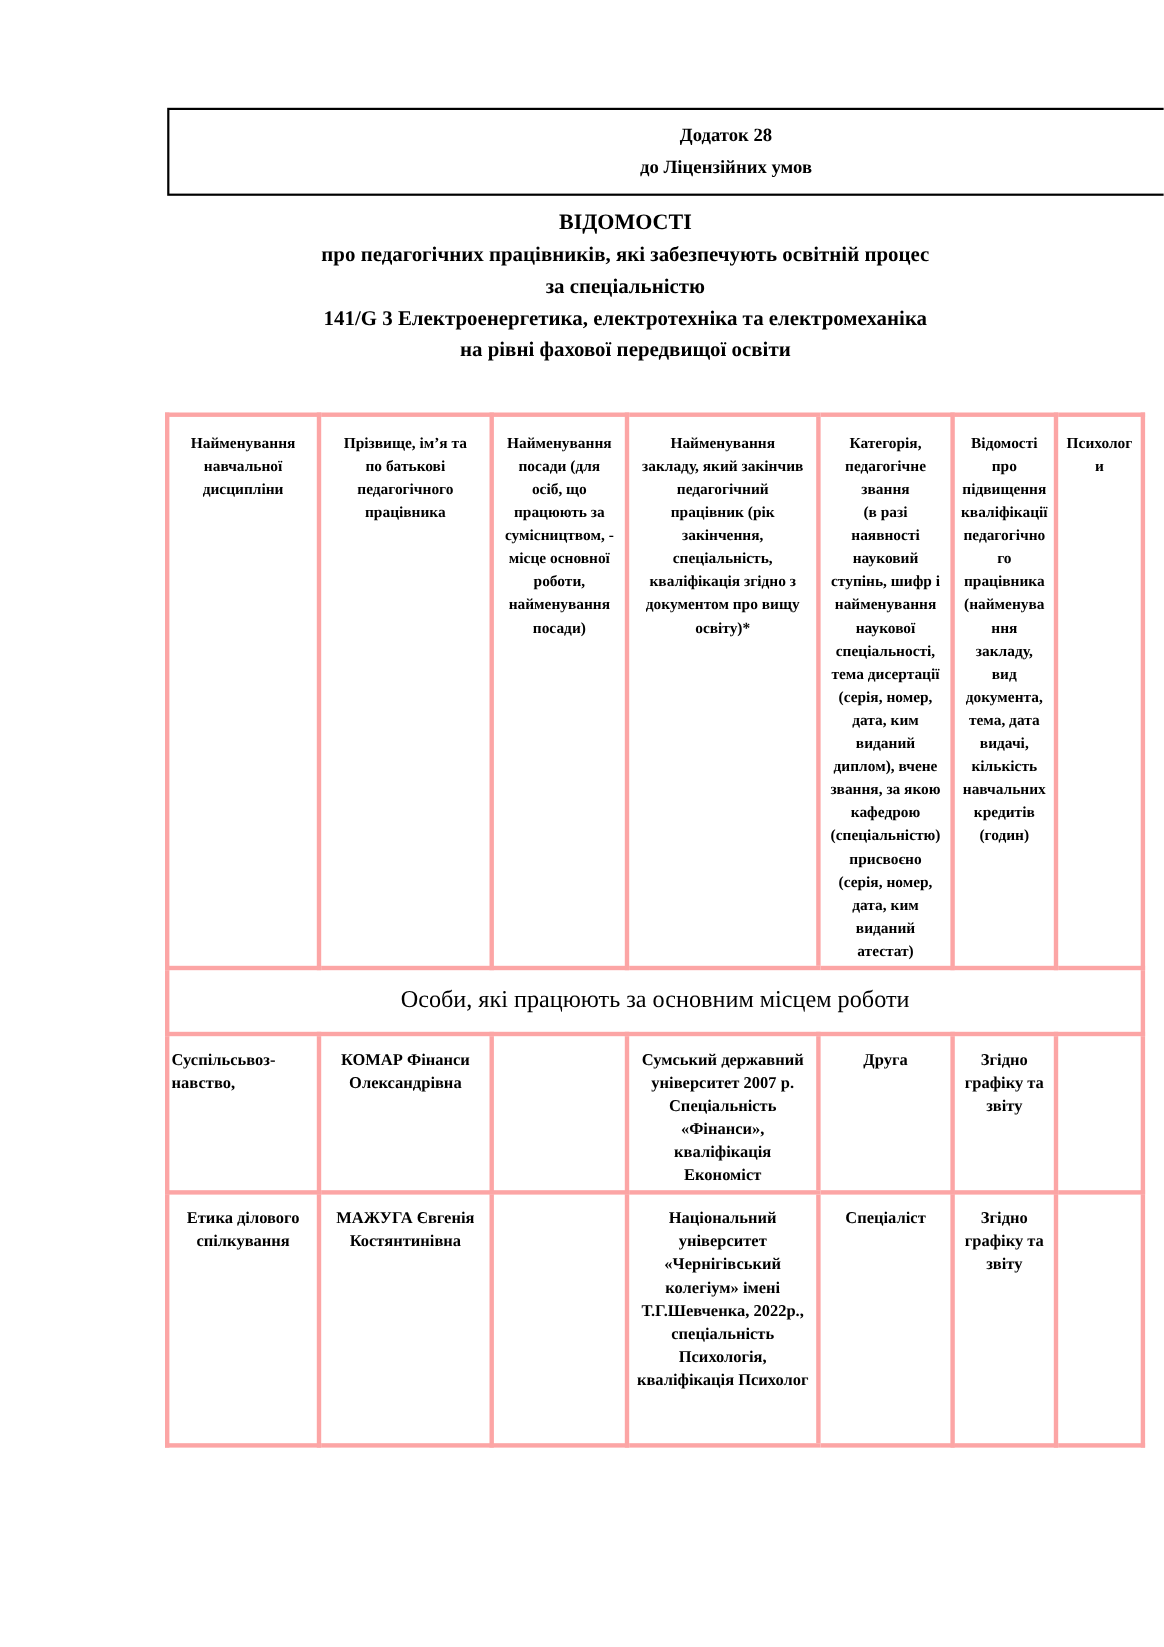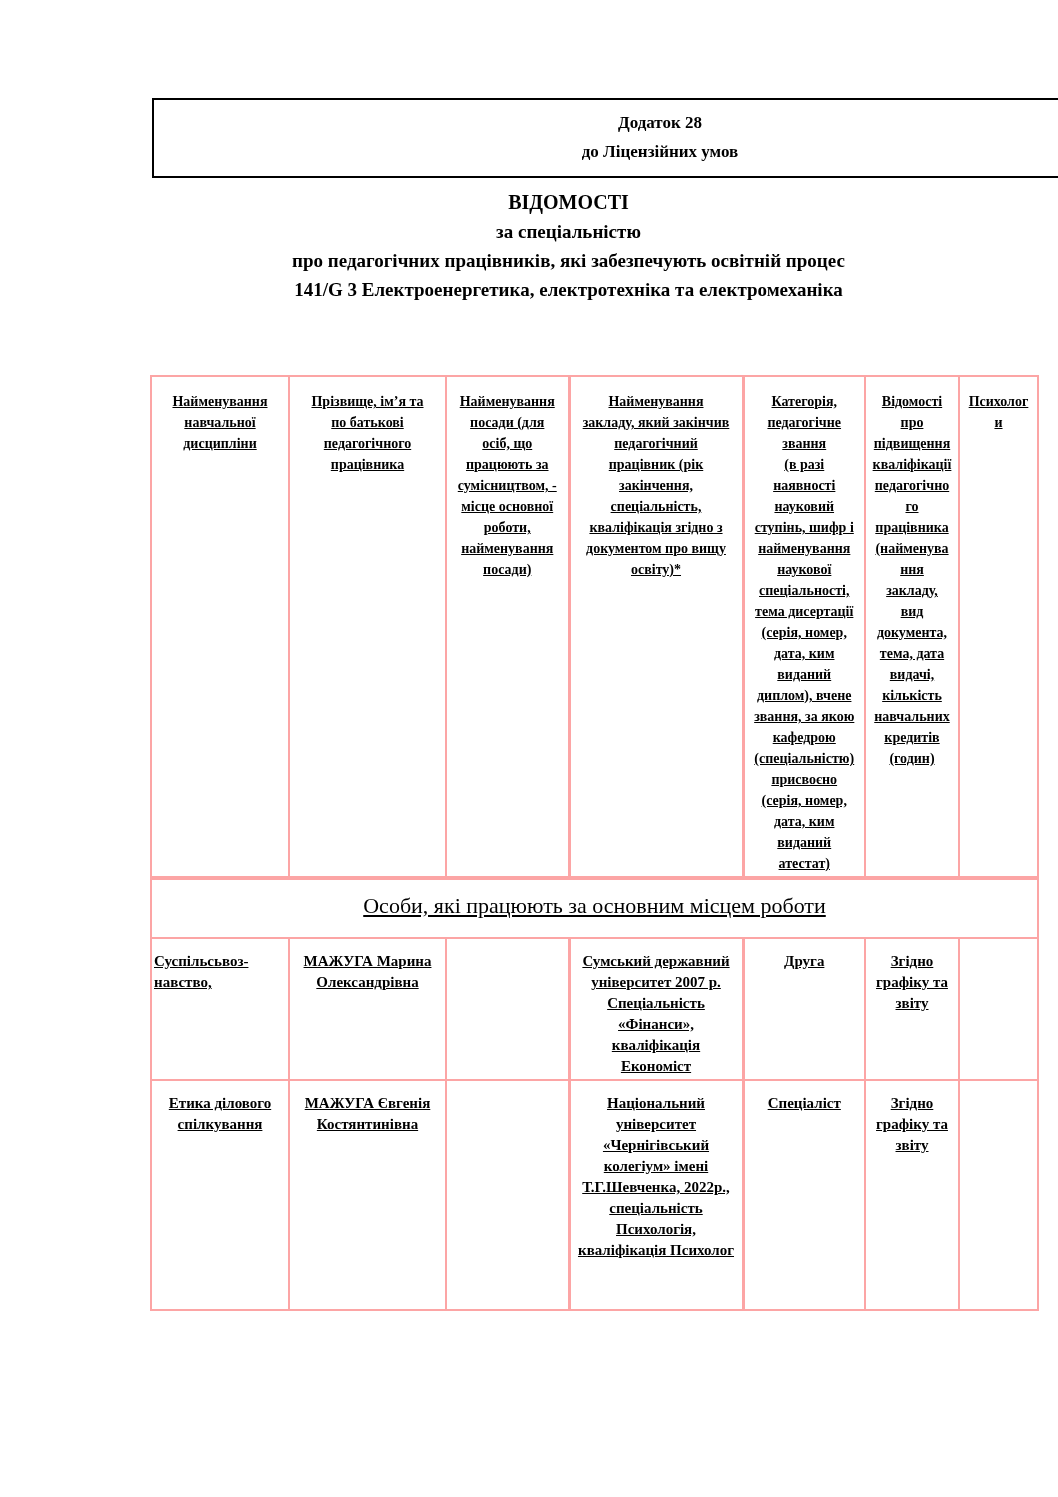--- a/index.html
+++ b/index.html
@@ -25,27 +25,26 @@
     font-size: 19px; line-height: 29px;
   }
   .title-block .t-heading { font-size: 20px; }
 
   table.main-table {
     position: absolute; left: 150px; top: 375px; width: 887px;
     border-collapse: collapse; table-layout: fixed;
     background: #fff;
   }
   td {
-    border: 2px solid #fca5a5;
+    border: 4px solid #fca5a5;
     vertical-align: top; text-align: center;
     font-weight: bold; font-size: 14px; line-height: 21px;
     white-space: pre-line;
     padding: 10px 1px 2px 1px;
     overflow: hidden;
-    text-decoration: underline;
   }
   .c4 { border-left-width: 3px; border-right-width: 3px; }
   .header-row td { height: 498px; border-bottom-width: 4px; padding-top: 14px; }
   .section-row td {
     height: 60px; vertical-align: middle;
     font-weight: normal; font-size: 22px; padding: 0 0 6px 0;
   }
   .data-row td { font-size: 15px; padding-top: 12px; }
   .row-1 td { height: 140px; }
   .row-2 td { height: 230px; }
@@ -56,23 +55,24 @@
 
 <div class="page">
 
   <div class="appendix-box">
     <div>Додаток 28</div>
     <div>до Ліцензійних умов</div>
   </div>
 
   <div class="title-block">
     <div class="t-heading">ВІДОМОСТІ</div>
+    <div>про педагогічних працівників, які забезпечують освітній процес</div>
     <div>за спеціальністю</div>
-    <div>про педагогічних працівників, які забезпечують освітній процес</div>
     <div>141/G 3 Електроенергетика, електротехніка та електромеханіка</div>
+    <div>на рівні фахової передвищої освіти</div>
   </div>
 
   <table class="main-table">
     <colgroup>
       <col style="width:138px">
         <col style="width:157px">
         <col style="width:123px">
       <col style="width:174px">
         <col style="width:122px">
         <col style="width:94px">
@@ -148,21 +148,21 @@
 (годин)</td>
         <td class="c7">Психолог
 и</td>
       </tr>
       <tr class="section-row">
         <td colspan="7">Особи, які працюють за основним місцем роботи</td>
       </tr>
       <tr class="data-row row-1">
         <td class="c1 cell-left">Суспільсьвоз-
 навство,</td>
-        <td class="c2">МАЖУГА Марина
+        <td class="c2">КОМАР Фінанси
 Олександрівна</td>
         <td class="c3"></td>
         <td class="c4">Сумський державний
 університет 2007 р.
 Спеціальність
 «Фінанси»,
 кваліфікація
 Економіст</td>
         <td class="c5">Друга</td>
         <td class="c6">Згідно

